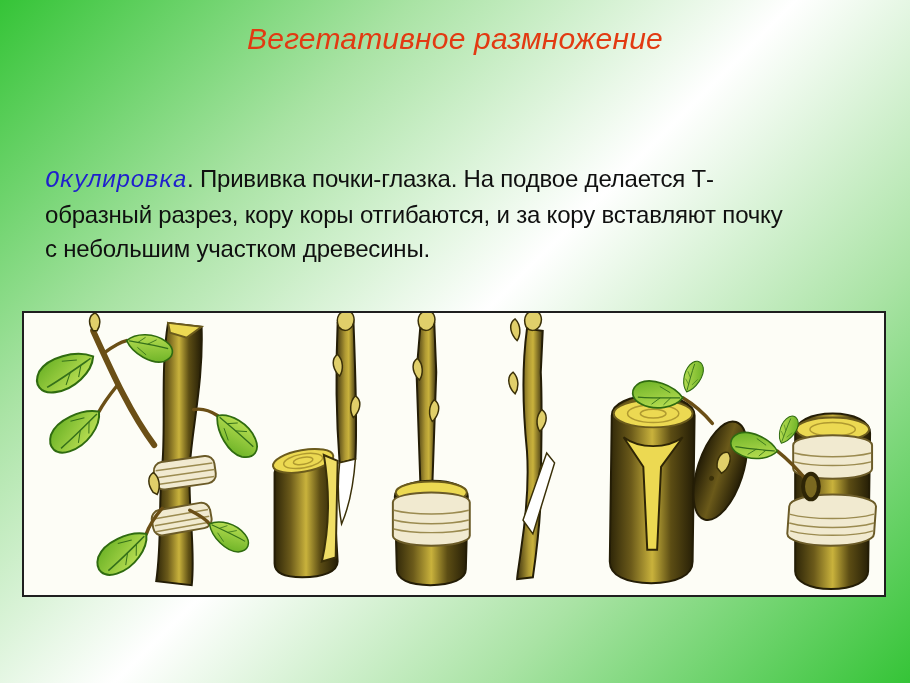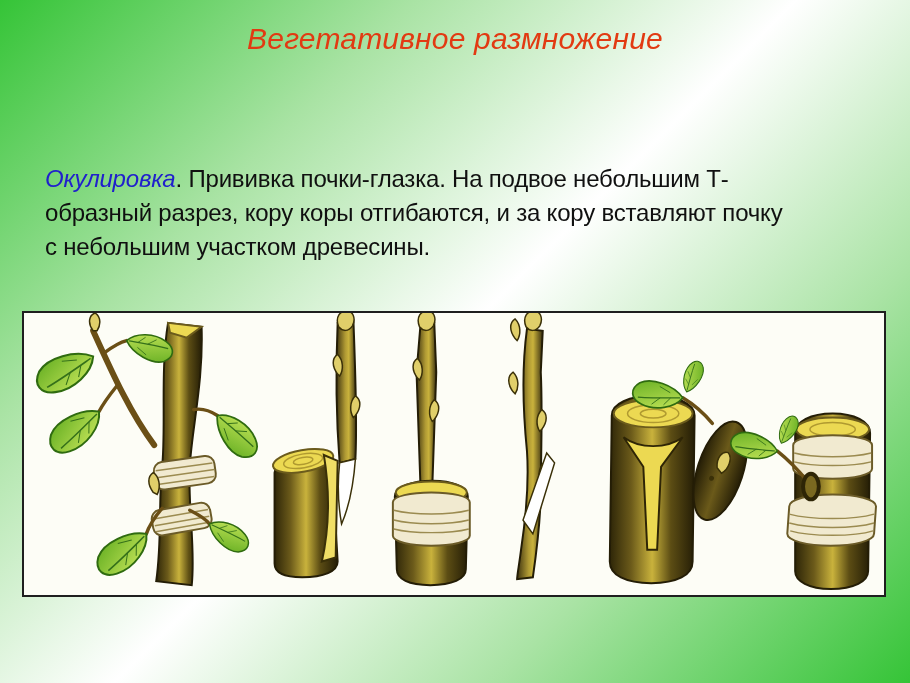--- a/index.html
+++ b/index.html
@@ -16,21 +16,21 @@
     margin:0; text-align:center;
     font-size:30px; font-style:italic; font-weight:normal;
     color:#e23a12; letter-spacing:0.2px;
   }
   .body-text {
     position:absolute; top:162px; left:45px; margin:0;
     font-size:24px; line-height:34px; color:#101010;
     letter-spacing:-0.2px;
   }
   .body-text .line { display:block; white-space:nowrap; }
-  .body-text .lead { font-style:italic; color:#2020cc; }
+  .body-text .lead { font-style:italic; color:#2020cc;font-family:Liberation Mono, monospace; }
   .figure {
     position:absolute; top:311px; left:22px; margin:0;
     width:864px; height:286px; box-sizing:border-box;
     background:#fdfdf6; border:2px solid #1f1f1f;
   }
   .figure svg { display:block; width:100%; height:100%; }
 
   
   .bark   { fill:url(#gBark);  stroke:#241d06; stroke-width:2; }
   .wood   { fill:#ecd952; stroke:#6b5b1c; stroke-width:2; }
@@ -46,21 +46,21 @@
   .cut    { fill:#ffffff; stroke:#3a3008; stroke-width:1.5; }
 </style>
 </head>
 <body>
 
 <div class="slide">
 
   <h1 class="title">Вегетативное размножение</h1>
 
   <p class="body-text">
-    <span class="line"><em class="lead">Окулировка</em><span>. Прививка почки-глазка. На подвое небольшим Т-</span></span>
+    <span class="line"><em class="lead">Окулировка</em><span>. Прививка почки-глазка. На подвое делается Т-</span></span>
     <span class="line">образный разрез, кору коры отгибаются, и за кору вставляют почку</span>
     <span class="line">с небольшим участком древесины.</span>
   </p>
 
   <figure class="figure">
     <svg viewBox="0 0 864 286">
       <defs>
         <linearGradient id="gBark" x1="0" y1="0" x2="1" y2="0">
           <stop offset="0" stop-color="#2e2608"></stop>
           <stop offset="0.25" stop-color="#6b5a1a"></stop>

